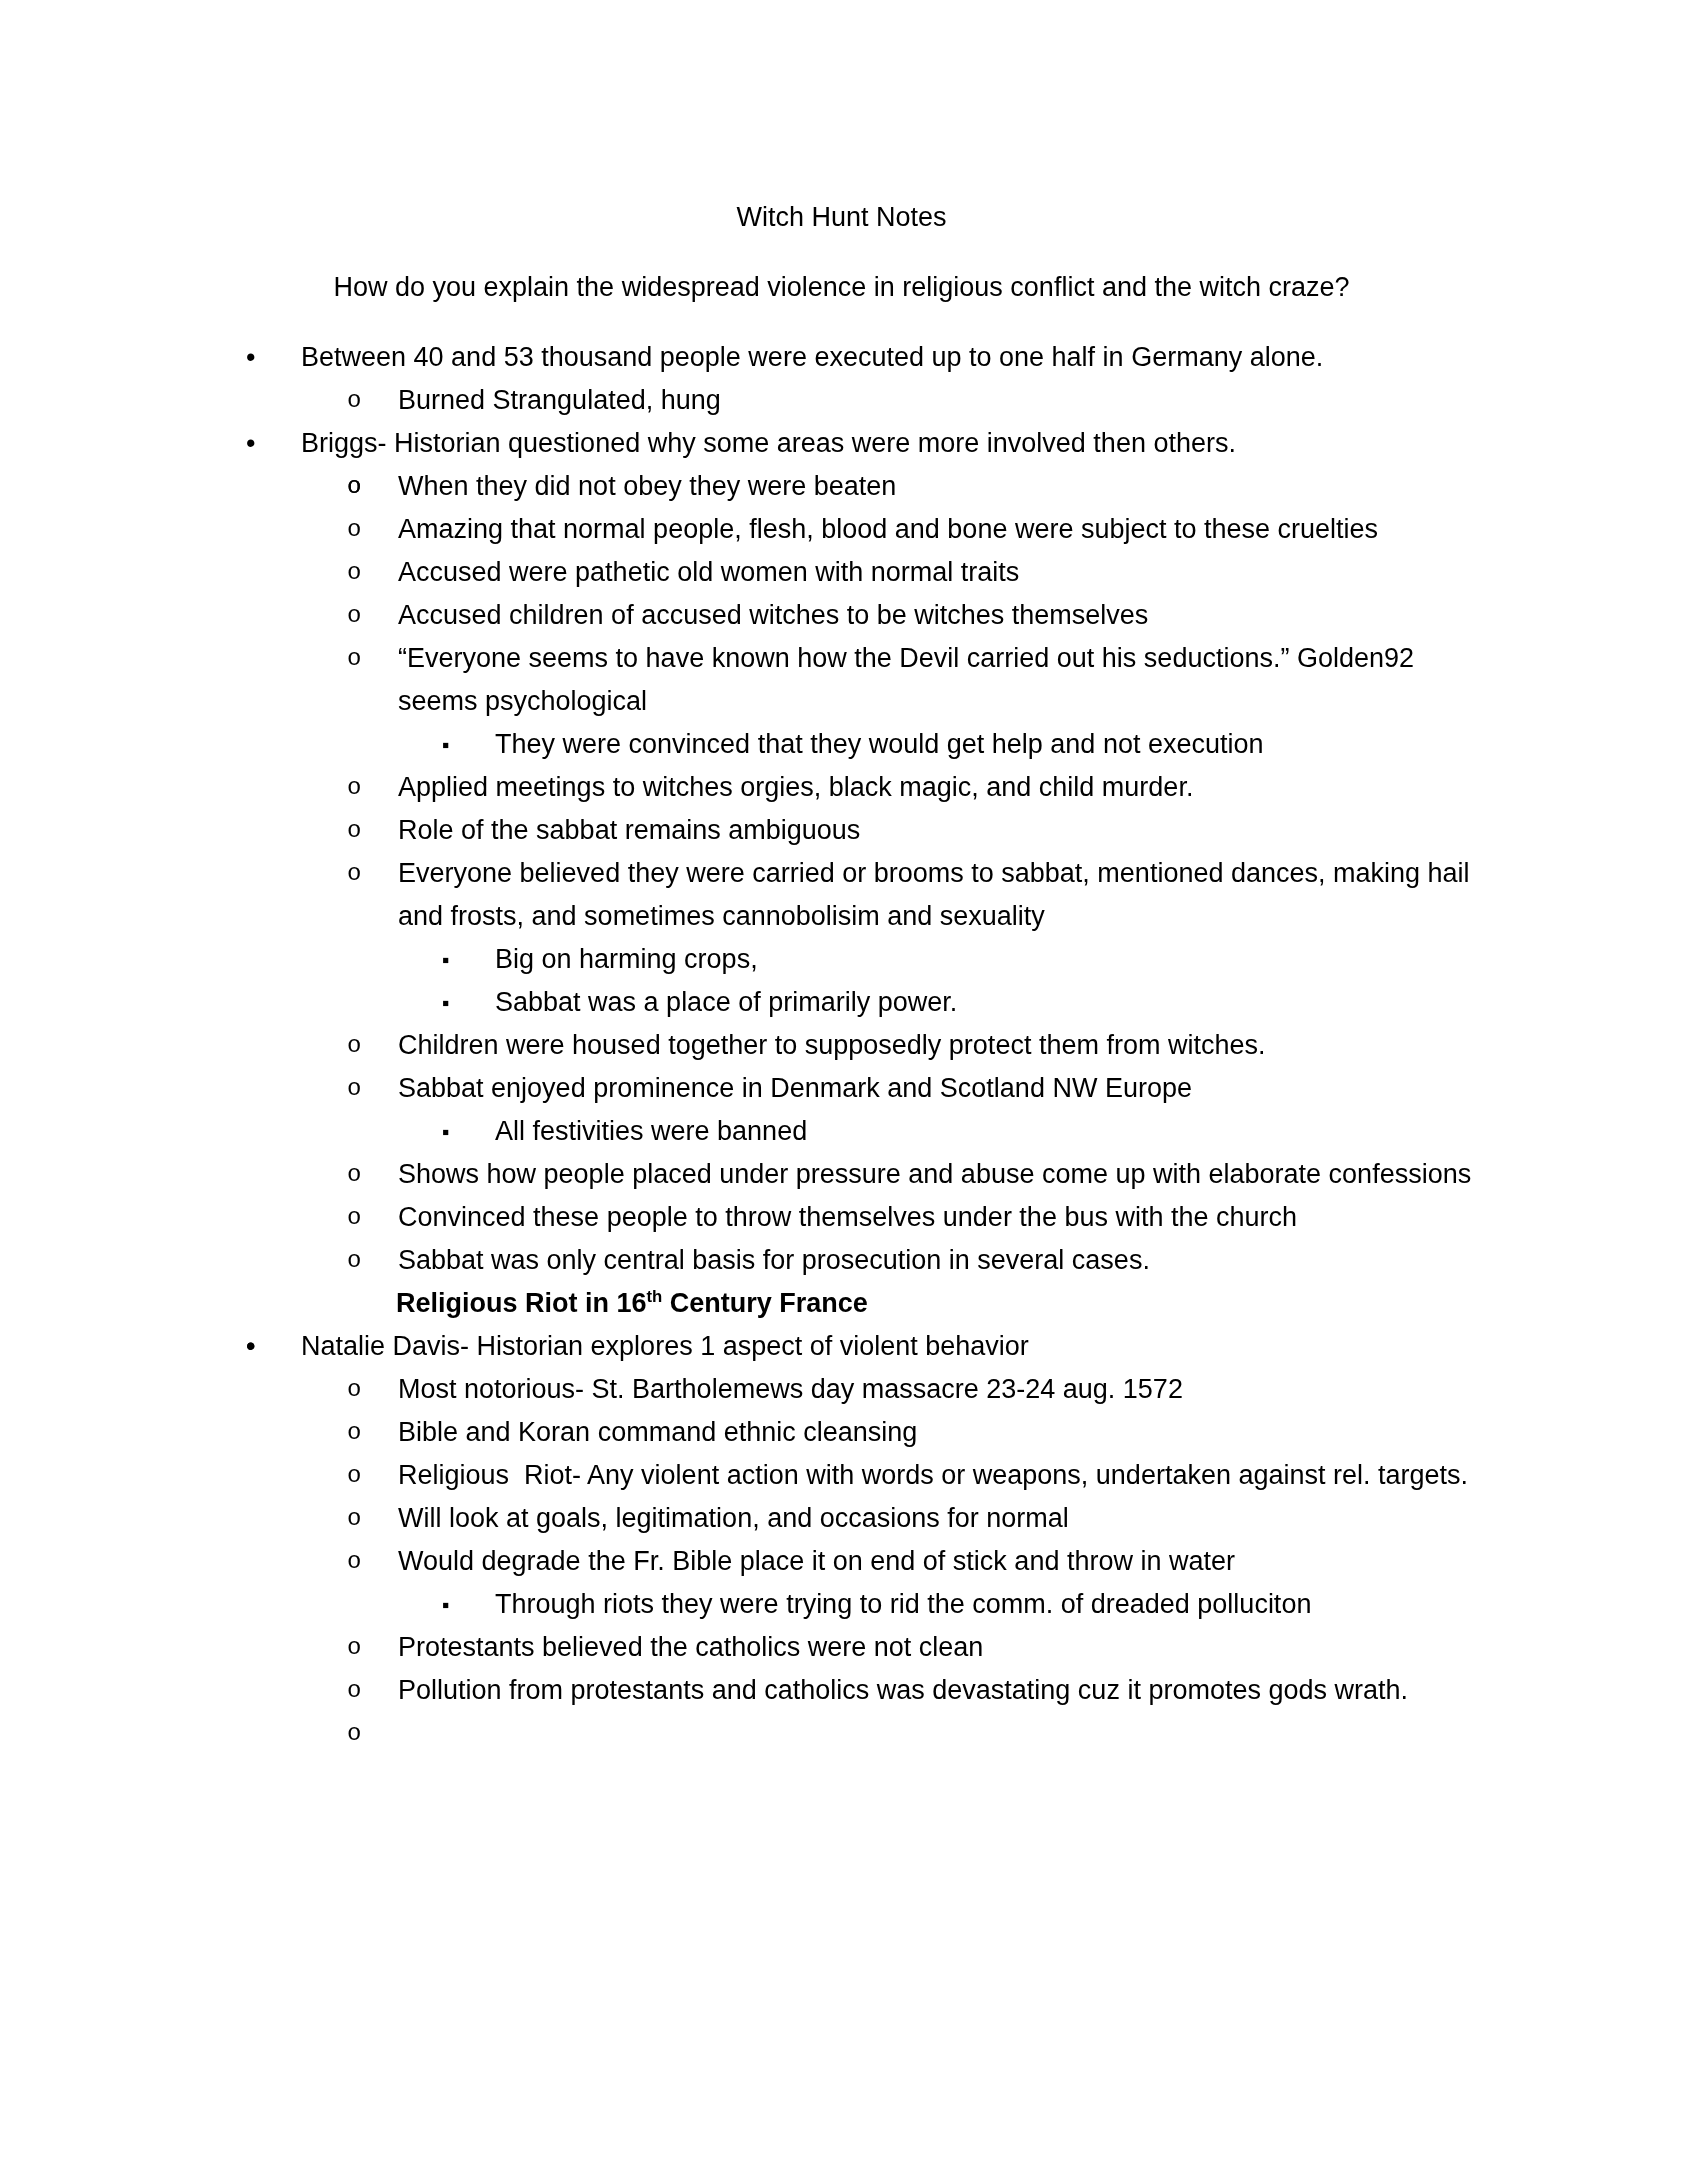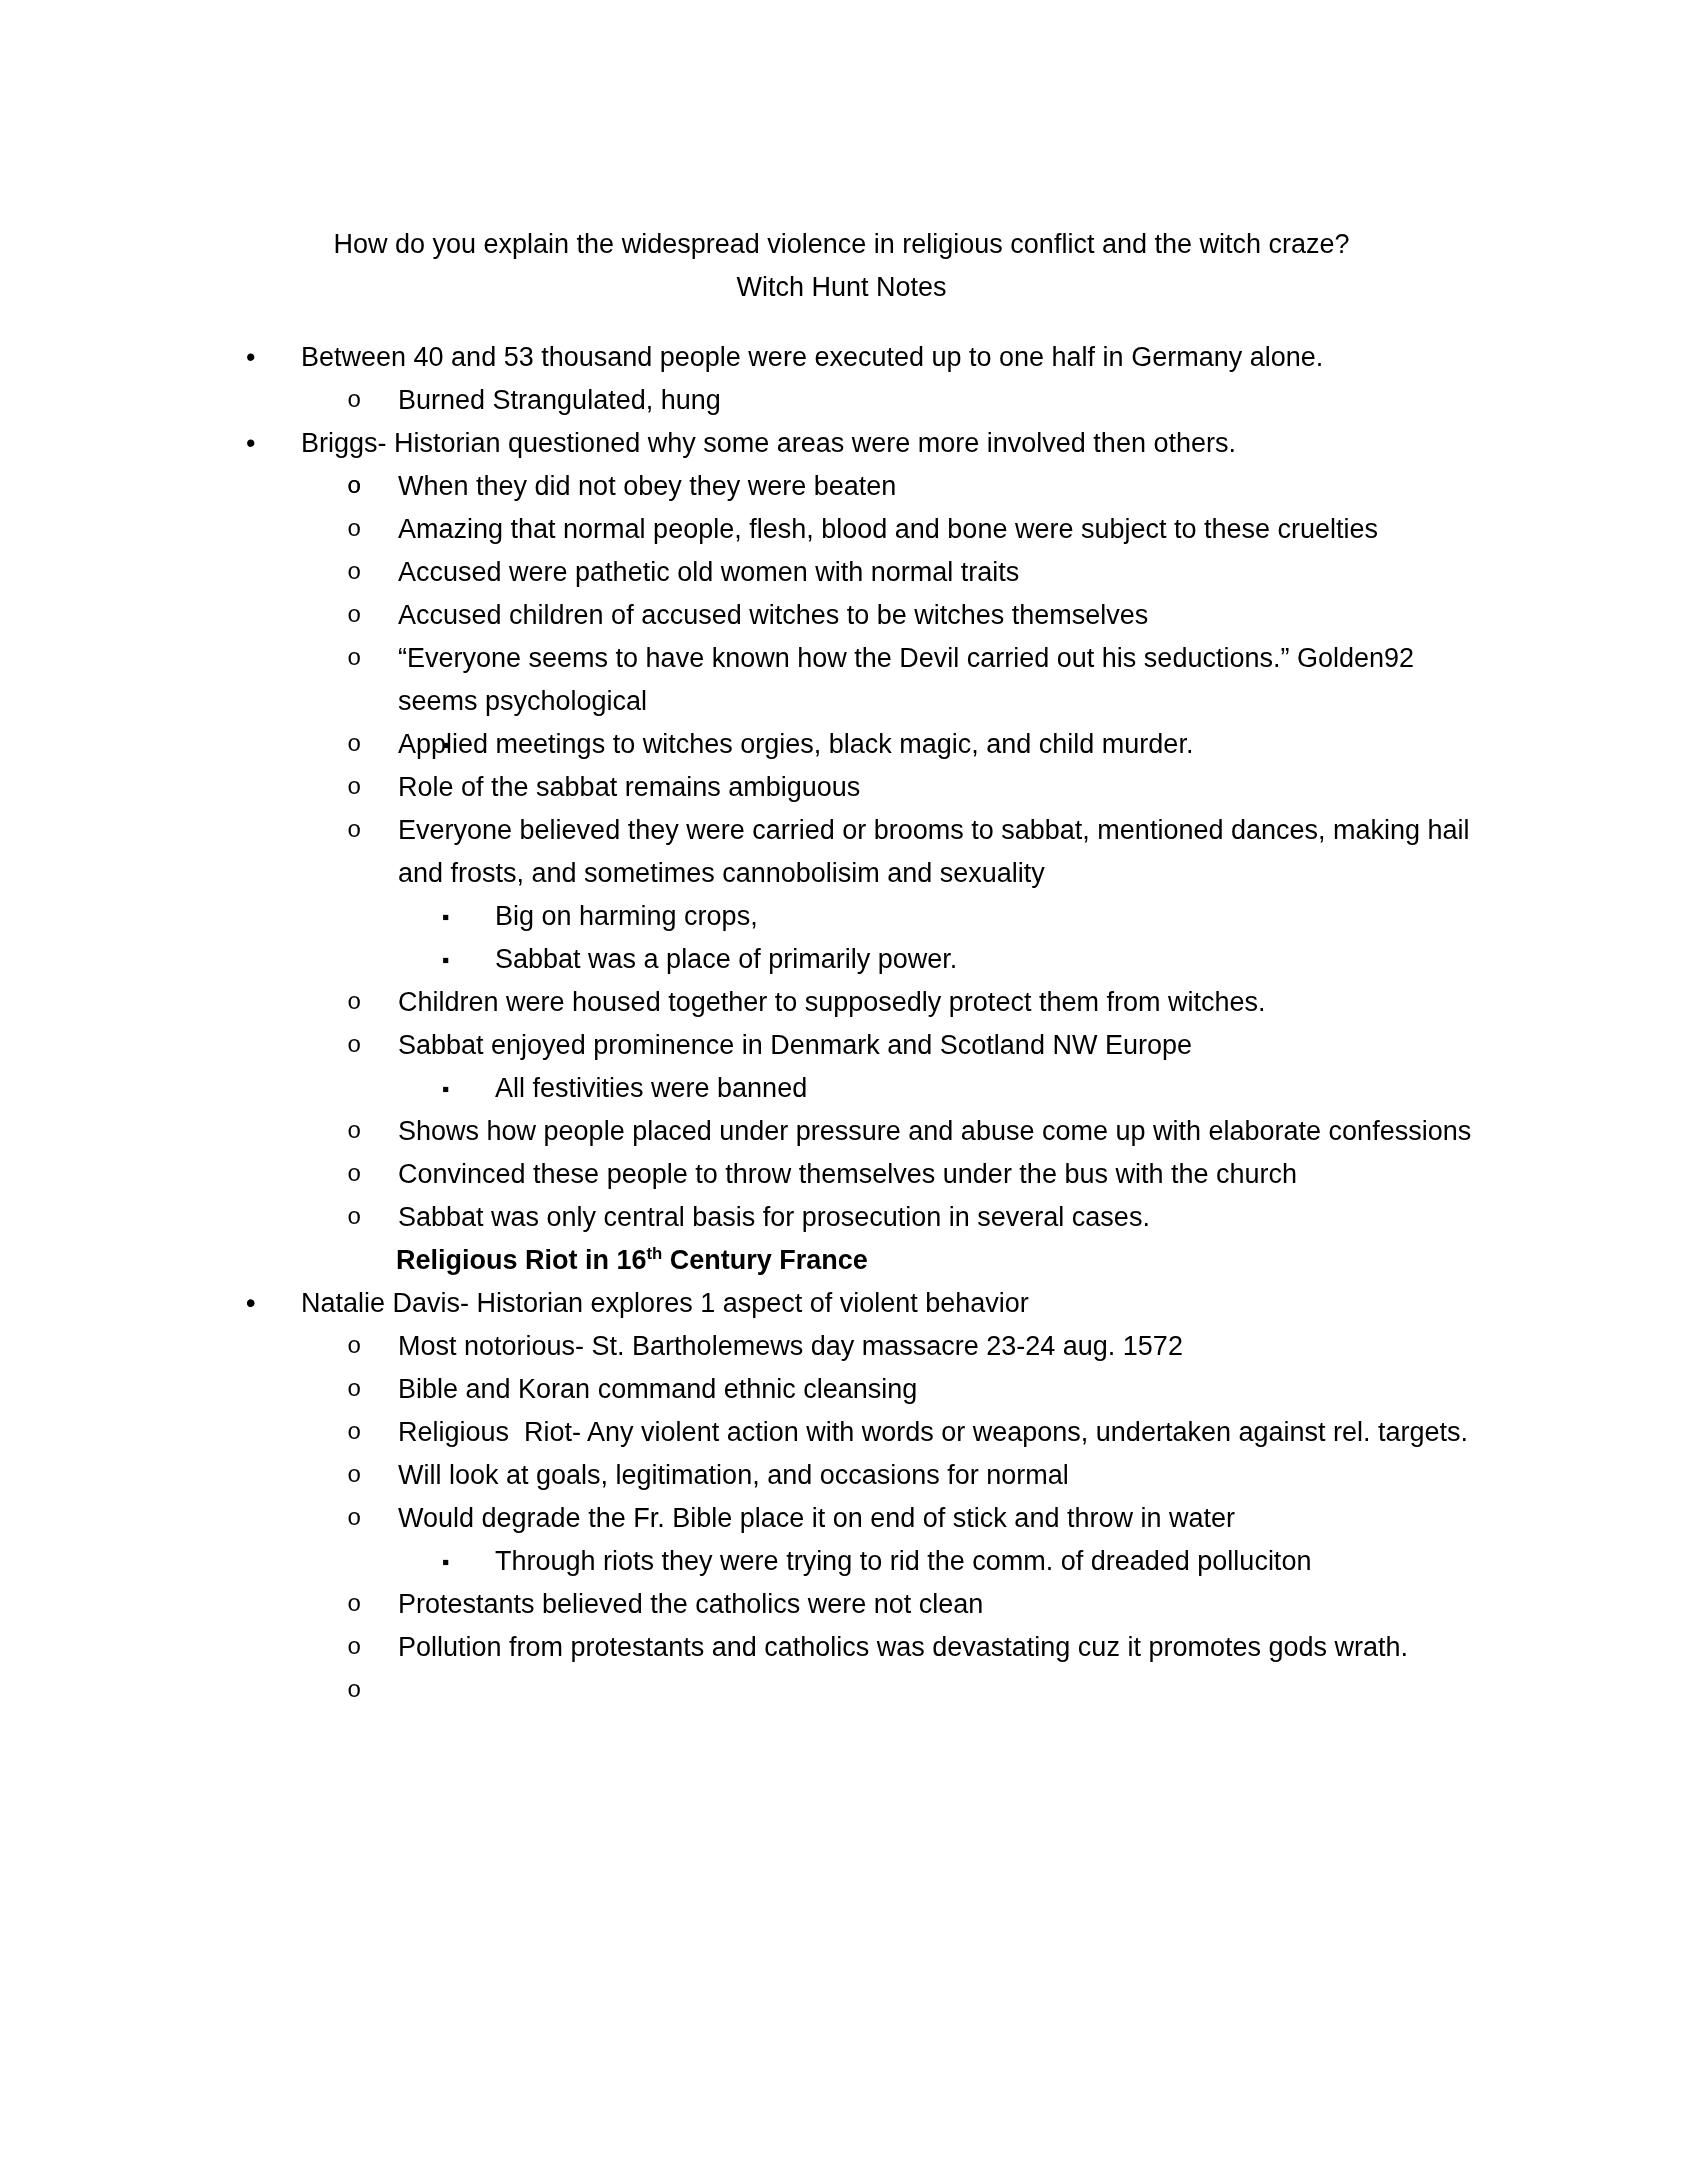--- a/index.html
+++ b/index.html
@@ -31,33 +31,33 @@
   }
   .l3 { padding-left: 297px; }
   .l3 .bullet { position: absolute; left: 244px; top: 0; font-size: 21px; }
   .heading { font-weight: bold; text-align: left; margin-left: 198px; }
   .heading sup { font-size: 0.62em; line-height: 0; vertical-align: super; }
 </style>
 </head>
 <body>
 
 <div class="doc">
+  <div class="center title">Witch Hunt Notes</div>
   <div class="center subtitle">How do you explain the widespread violence in religious conflict and the witch craze?</div>
-  <div class="center title">Witch Hunt Notes</div>
   <div class="list" id="list">
       <div class="li l1"><span class="bullet">•</span><span class="text">Between 40 and 53 thousand people were executed up to one half in Germany alone.</span></div>
       <div class="li l2"><span class="bullet">o</span><span class="text">Burned Strangulated, hung</span></div>
       <div class="li l1"><span class="bullet">•</span><span class="text">Briggs- Historian questioned why some areas were more involved then others.</span></div>
       <div class="li l2"><span class="bullet">o</span></div>
       <div class="li l2"><span class="bullet">o</span><span class="text">When they did not obey they were beaten</span></div>
       <div class="li l2"><span class="bullet">o</span><span class="text">Amazing that normal people, flesh, blood and bone were subject to these cruelties</span></div>
       <div class="li l2"><span class="bullet">o</span><span class="text">Accused were pathetic old women with normal traits</span></div>
       <div class="li l2"><span class="bullet">o</span><span class="text">Accused children of accused witches to be witches themselves</span></div>
       <div class="li l2"><span class="bullet">o</span><span class="text">“Everyone seems to have known how the Devil carried out his seductions.” Golden92 seems psychological</span></div>
-      <div class="li l3"><span class="bullet">▪</span></div>
+      <div class="li l3"><span class="bullet">▪</span><span class="text">They were convinced that they would get help and not execution</span></div>
       <div class="li l2"><span class="bullet">o</span><span class="text">Applied meetings to witches orgies, black magic, and child murder.</span></div>
       <div class="li l2"><span class="bullet">o</span><span class="text">Role of the sabbat remains ambiguous</span></div>
       <div class="li l2"><span class="bullet">o</span><span class="text">Everyone believed they were carried or brooms to sabbat, mentioned dances, making hail and frosts, and sometimes cannobolisim and sexuality</span></div>
       <div class="li l3"><span class="bullet">▪</span><span class="text">Big on harming crops,</span></div>
       <div class="li l3"><span class="bullet">▪</span><span class="text">Sabbat was a place of primarily power.</span></div>
       <div class="li l2"><span class="bullet">o</span><span class="text">Children were housed together to supposedly protect them from witches.</span></div>
       <div class="li l2"><span class="bullet">o</span><span class="text">Sabbat enjoyed prominence in Denmark and Scotland NW Europe</span></div>
       <div class="li l3"><span class="bullet">▪</span><span class="text">All festivities were banned</span></div>
       <div class="li l2"><span class="bullet">o</span><span class="text">Shows how people placed under pressure and abuse come up with elaborate confessions</span></div>
       <div class="li l2"><span class="bullet">o</span><span class="text">Convinced these people to throw themselves under the bus with the church</span></div>

